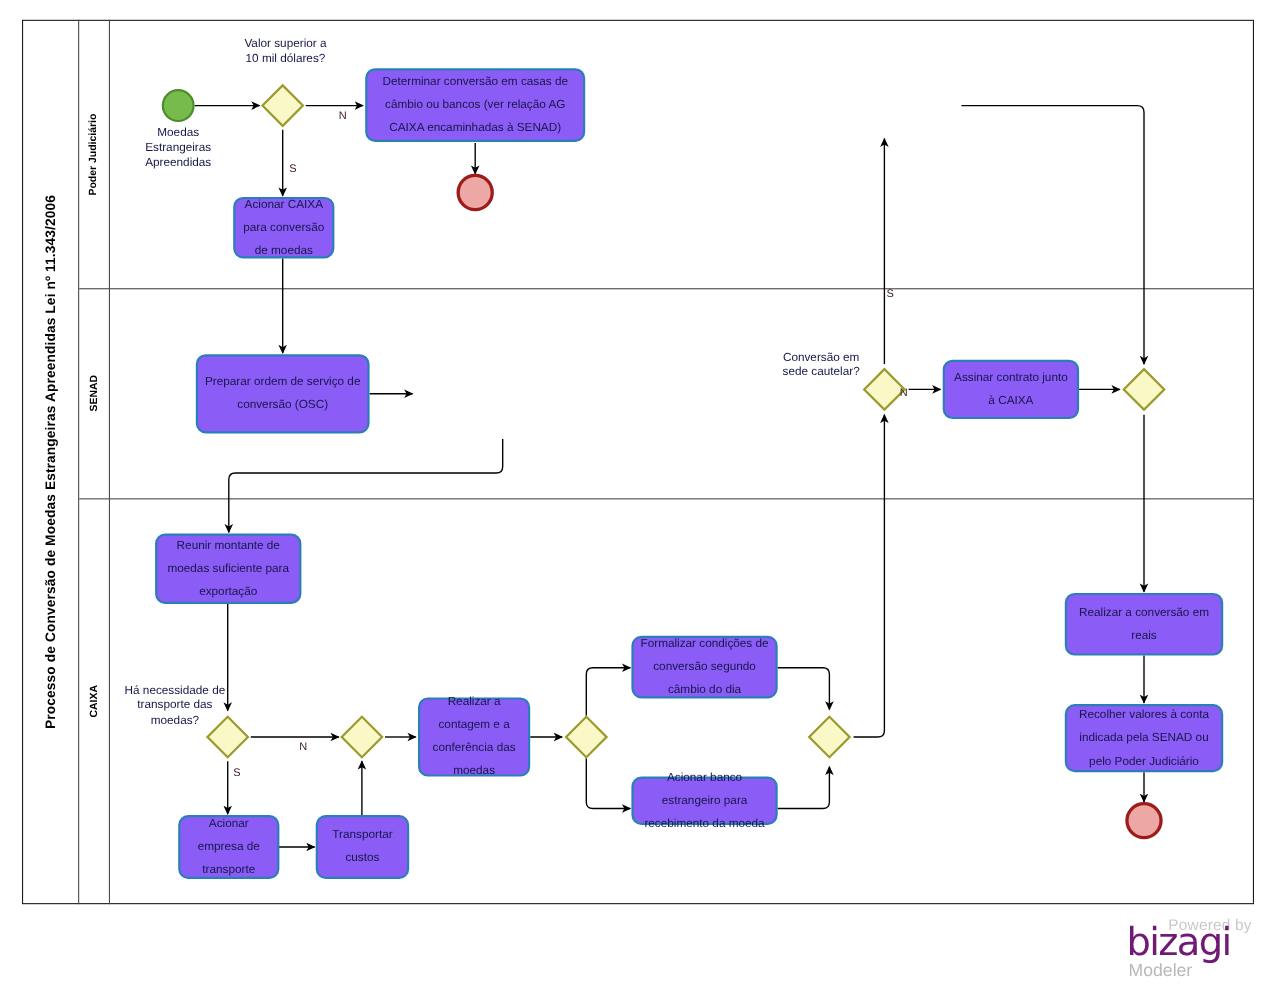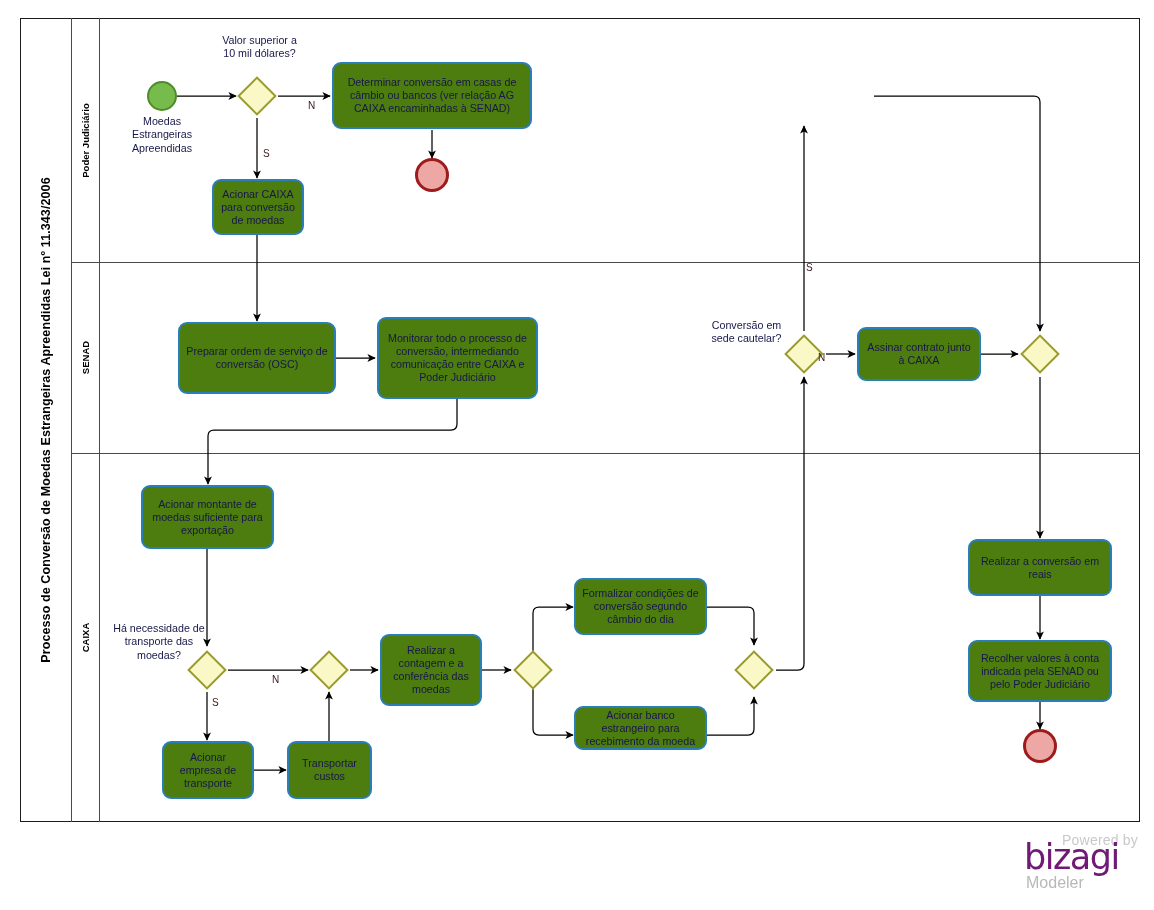--- a/index.html
+++ b/index.html
@@ -19,23 +19,23 @@
   .pool-title span{
     transform:rotate(-90deg);white-space:nowrap;font-size:12.5px;font-weight:bold;letter-spacing:.1px;color:#000;
   }
   .lane-hdr{position:absolute;left:72px;width:28px;border-right:1px solid #4a4a4a;box-sizing:border-box;
     display:flex;align-items:center;justify-content:center;}
   .lane-hdr span{transform:rotate(-90deg);white-space:nowrap;font-size:9.5px;font-weight:bold;color:#000;}
   .lane-sep{position:absolute;left:72px;width:1068px;height:0;border-top:1px solid #4a4a4a;}
 
   
   .task{
-    background:#4d7c0f;border:2px solid #2a7fb8;border-radius:9px;
+    background:#8b5cf6;border:2px solid #2a7fb8;border-radius:9px;
     display:flex;align-items:center;justify-content:center;text-align:center;
-    font-size:10.7px;line-height:13px;color:#17174a;padding:2px 5px;box-sizing:border-box;
+    font-size:10.7px;line-height:21px;color:#17174a;padding:2px 5px;box-sizing:border-box;
   }
   .task span{display:block;}
 
   
   .gw{width:40px;height:40px;}
   .gw i{display:block;width:28px;height:28px;margin:6px;background:#fbf8c8;
     border:2px solid #9a9a2f;transform:rotate(45deg);box-sizing:border-box;}
 
   
   .ev-start{width:30px;height:30px;border-radius:50%;background:#76bb4b;border:2px solid #4d8c2b;box-sizing:border-box;}
@@ -158,42 +158,39 @@
 
   <div class="node task" style="left:212px;top:179px;width:92px;height:56px;">
     <span>Acionar CAIXA para conversão de moedas</span>
   </div>
 
 
   <div class="node task" style="left:178px;top:322px;width:158px;height:72px;">
     <span>Preparar ordem de serviço de conversão (OSC)</span>
   </div>
 
-  <div class="node task" style="left:377px;top:317px;width:161px;height:82px;">
-    <span>Monitorar todo o processo de conversão, intermediando comunicação entre CAIXA e Poder Judiciário</span>
-  </div>
 
   <div class="lbl" style="left:694px;top:319px;width:105px;">Conversão em
 sede cautelar?</div>
   <div class="node gw" style="left:784px;top:334px;">
       <i></i>
     </div>
   <div class="flow-lbl" style="left:806px;top:262px;">S</div>
   <div class="flow-lbl" style="left:818px;top:352px;">N</div>
 
   <div class="node task" style="left:857px;top:327px;width:124px;height:54px;">
     <span>Assinar contrato junto à CAIXA</span>
   </div>
 
   <div class="node gw" style="left:1020px;top:334px;">
       <i></i>
     </div>
 
   <div class="node task" style="left:141px;top:485px;width:133px;height:64px;">
-    <span>Acionar montante de moedas suficiente para exportação</span>
+    <span>Reunir montante de moedas suficiente para exportação</span>
   </div>
 
   <div class="lbl" style="left:100px;top:622px;width:118px;">Há necessidade de
 transporte das
 moedas?</div>
   <div class="node gw" style="left:187px;top:650px;">
       <i></i>
     </div>
   <div class="flow-lbl" style="left:272px;top:674px;">N</div>
   <div class="flow-lbl" style="left:212px;top:697px;">S</div>

